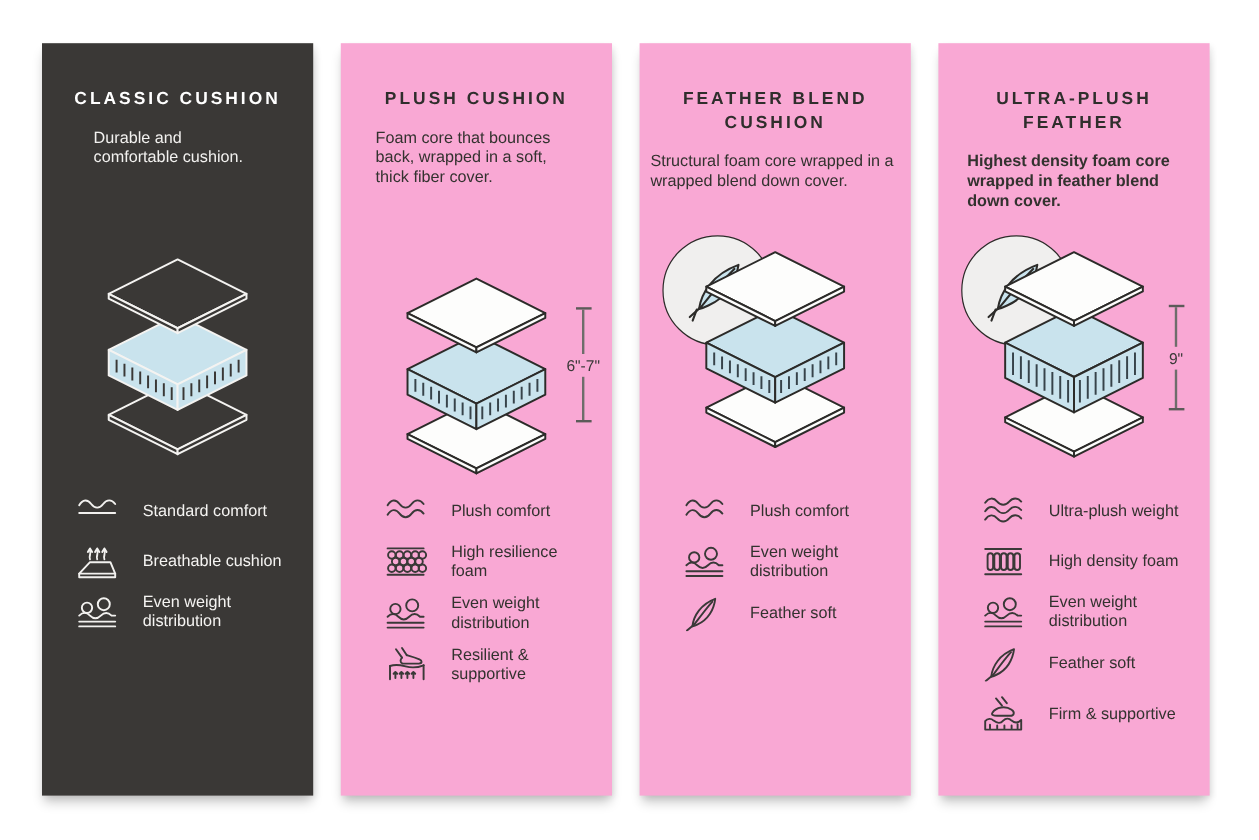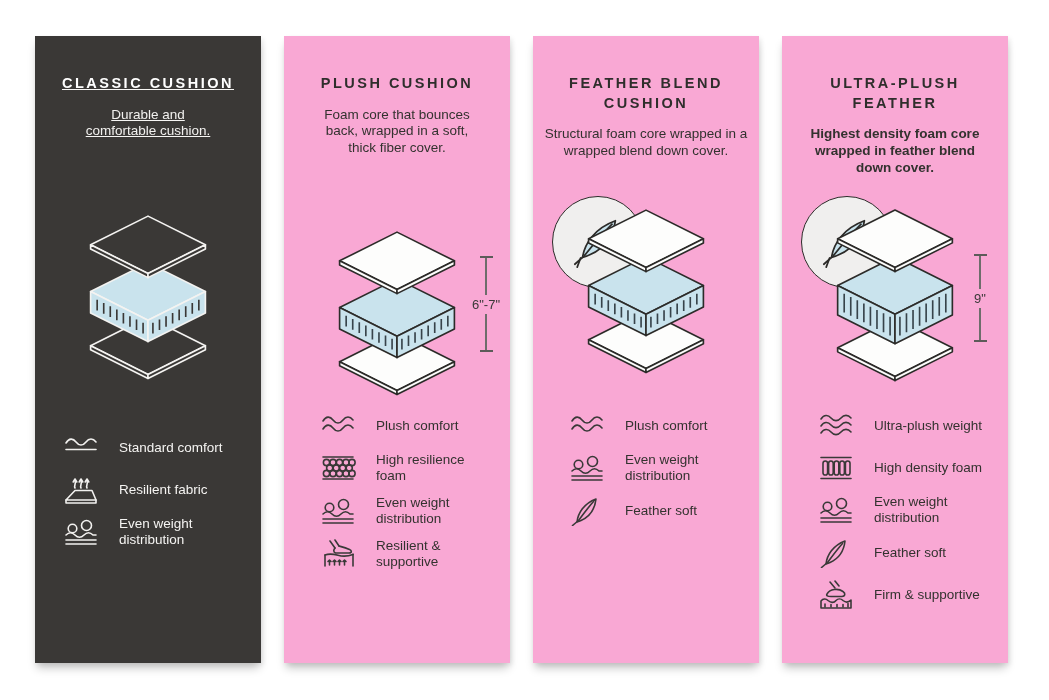--- a/index.html
+++ b/index.html
@@ -5,28 +5,28 @@
   html,body{margin:0;padding:0;}
   body{
     width:1049px;height:700px;background:#ffffff;position:relative;
     font-family:"Liberation Sans", sans-serif;color:#2e2d2b;overflow:hidden;
   }
   .board{position:absolute;left:35px;top:36px;display:flex;gap:23px;}
   .card{
     width:226px;height:627px;position:relative;background:#f9a8d4;
     box-shadow:0 7px 9px -2px rgba(0,0,0,.22), 2px 2px 5px rgba(0,0,0,.08);
   }
-  .card.dark{background:#3a3836;color:#f7f6f4;text-decoration:underline;}
+  .card.dark{background:#3a3836;color:#f7f6f4;}
   .card-title{
     margin-top:38px;text-align:center;font-size:14.5px;font-weight:bold;
     letter-spacing:2.5px;line-height:1.35;color:#2f2e2c;padding:0 8px;
   }
   .dark .card-title{color:#ffffff;}
   .card-desc{
-    margin:13px auto 0;text-align:center;font-size:13.5px;line-height:1.25;color:#33322f;
+    margin:13px auto 0;text-align:left;font-size:13.5px;line-height:1.25;color:#33322f;
   }
   .dark .card-desc{color:#f2f1ef;}
   .desc-w1{max-width:140px;}
   .desc-w2{max-width:168px;}
   .desc-w3{max-width:208px;}
   .desc-w4{max-width:178px;font-weight:bold;}
   .diagram{position:absolute;left:0;right:0;display:flex;justify-content:center;}
   .d1{top:176px;}
   .d2{top:192px;}
   .d3{top:158px;}
@@ -47,21 +47,21 @@
   .badge-feather{display:block;}
   .measure{
     position:absolute;width:44px;display:flex;flex-direction:column;align-items:center;
   }
   .m2{top:220px;right:2px;height:96px;}
   .m4{top:218px;right:6px;height:88px;}
   .measure .cap{width:13px;height:2px;background:#5c5b59;flex:none;}
   .measure .seg{width:1.6px;flex:1;background:#6e6d6b;}
   .measure .m-label{font-size:13px;color:#3a3938;padding:2px 0;white-space:nowrap;}
   .features{position:absolute;top:374px;}
-  .f1{left:26px;right:8px;margin-top:22px;}
+  .f1{left:26px;right:8px;}
   .fx{left:34px;right:4px;}
   .feat{display:flex;align-items:center;min-height:32px;margin-bottom:10px;gap:18px;}
   .ficon{flex:none;width:40px;height:30px;stroke:#3a3938;fill:none;stroke-width:1.6;
          stroke-linecap:round;stroke-linejoin:round;}
   .dark .ficon{stroke:#f2f1ef;}
   .flabel{font-size:13.5px;line-height:1.22;max-width:122px;color:#33322f;}
   .dark .flabel{color:#f5f4f2;}
 </style>
 </head>
 <body>
@@ -101,21 +101,21 @@
         <svg class="ficon" viewBox="0 0 36 30">
           <path d="M3 25 L12 15.5 L29 15.5 L33 25 Z"></path>
           <path d="M3 25 L3 28 L33 28 L33 25"></path>
           <path d="M12 13 C10.6 10.6 13.4 8.6 12 6"></path>
           <path d="M10.2 7 L12 4 L13.8 7"></path>
           <path d="M18 13 C16.6 10.6 19.4 8.6 18 6"></path>
           <path d="M16.2 7 L18 4 L19.8 7"></path>
           <path d="M24 13 C22.6 10.6 25.4 8.6 24 6"></path>
           <path d="M22.2 7 L24 4 L25.8 7"></path>
         </svg>
-        <span class="flabel">Resilient fabric</span>
+        <span class="flabel">Breathable cushion</span>
       </div>
       <div class="feat">
         <svg class="ficon" viewBox="0 0 36 30">
           <circle cx="9.5" cy="11.5" r="4.3"></circle>
           <circle cx="23.5" cy="8.5" r="5"></circle>
           <path d="M3 18 C6 15 9 15 12 18 C15 21 18 21 21 18 C24 15 27 15 30 18 L33 18"></path>
           <path d="M3 23 L33 23"></path>
           <path d="M3 27 L33 27"></path>
         </svg>
         <span class="flabel">Even weight distribution</span>

